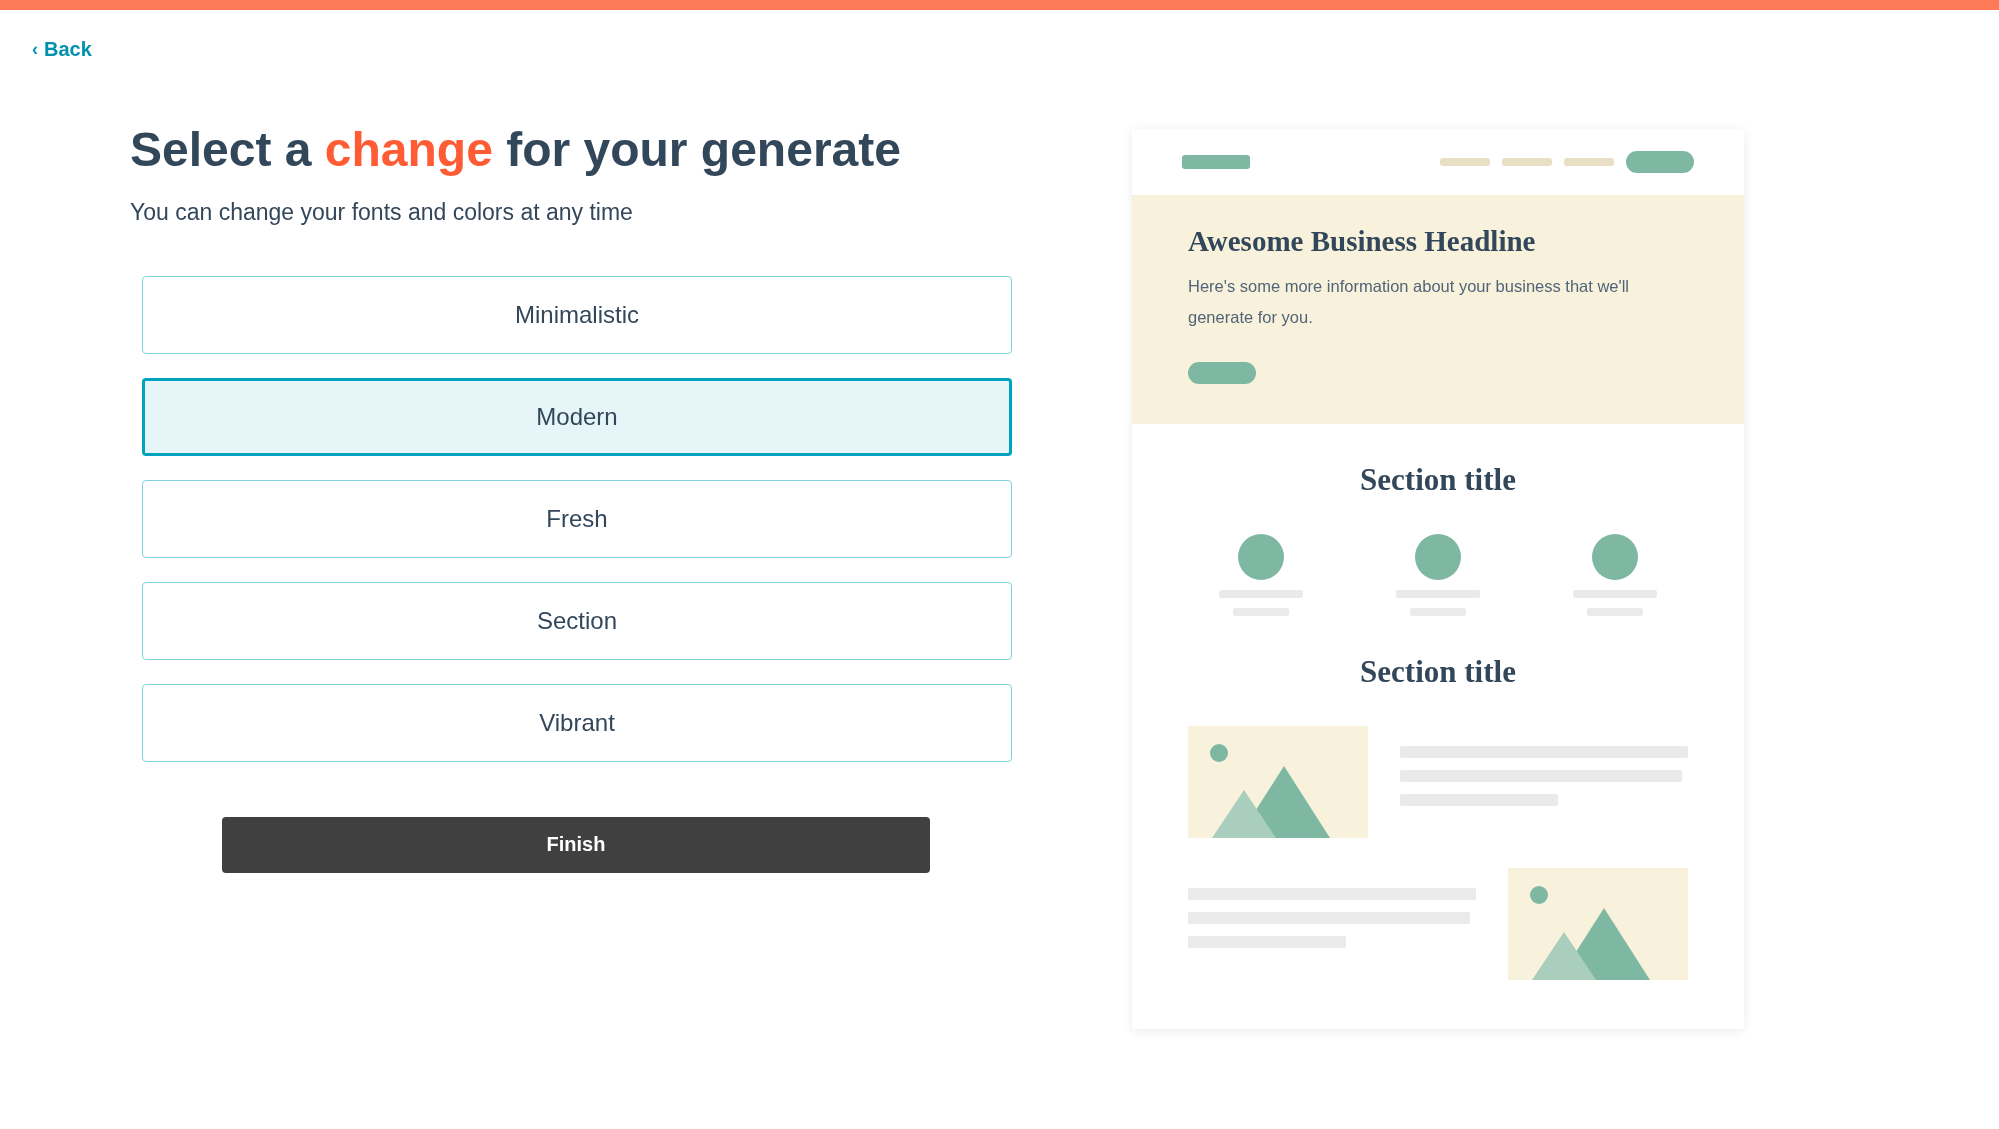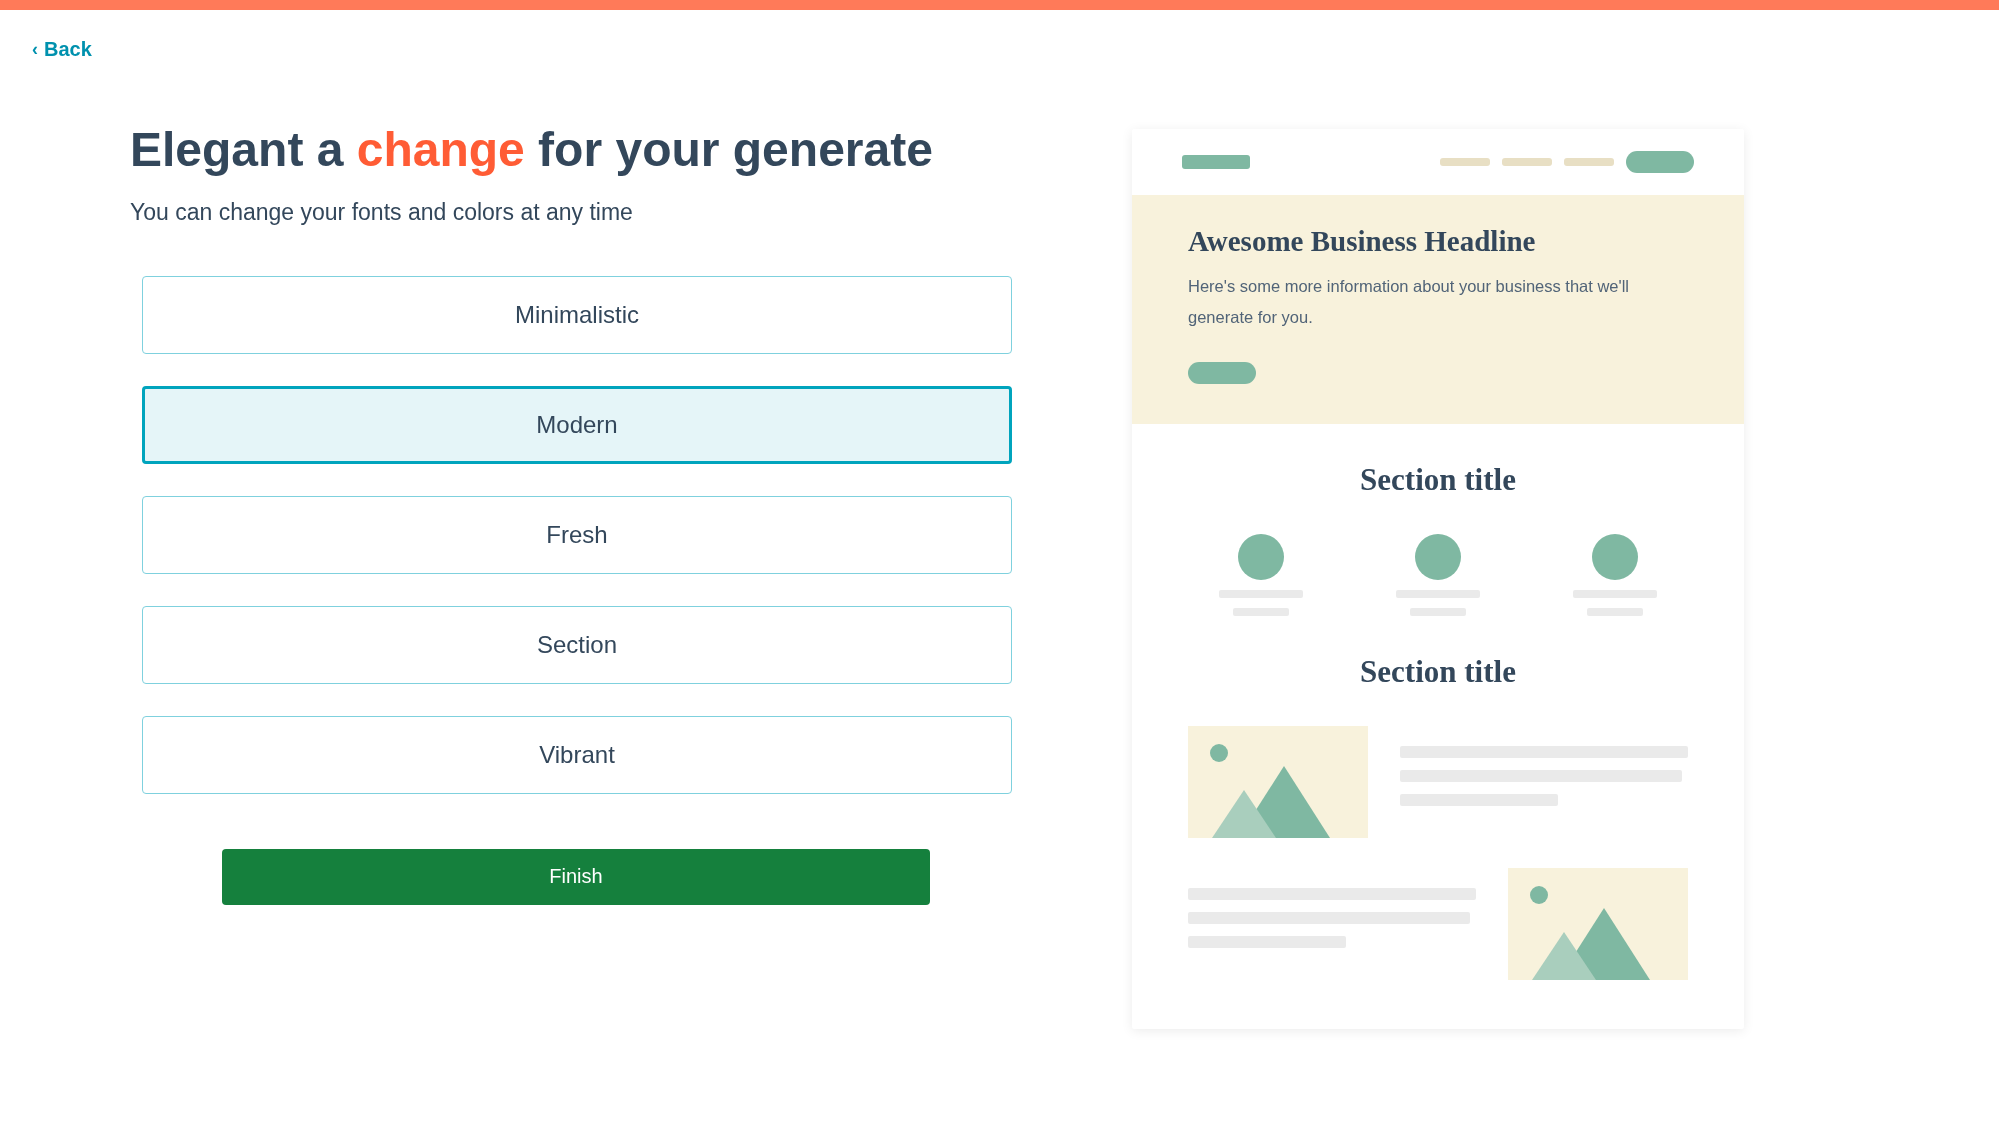--- a/index.html
+++ b/index.html
@@ -64,21 +64,21 @@
     .subtitle {
       font-size: 23px;
       color: #33475b;
       margin-bottom: 50px;
       font-weight: 400;
     }
     
     .style-options {
       display: flex;
       flex-direction: column;
-      gap: 32px;
+      gap: 24px;
       margin-left: 12px;
     }
     
     .style-option {
       width: 870px;
       height: 78px;
       border: 1.5px solid #7fd1de;
       border-radius: 4px;
       background: #ffffff;
       display: flex;
@@ -91,26 +91,26 @@
     }
     
     .style-option.selected {
       border: 3px solid #00a4bd;
       background: #e5f5f8;
     }
     
     .finish-button {
       width: 708px;
       height: 56px;
-      background: #15803d;
+      background: #404040;
       color: #ffffff;
       border: none;
       border-radius: 4px;
       font-size: 20px;
-      font-weight: 400;
+      font-weight: 700;
       cursor: pointer;
       margin-top: 55px;
       margin-left: 92px;
     }
     
     .preview-panel {
       flex: 0 0 612px;
       background: #ffffff;
       border-radius: 2px;
       box-shadow: 0 2px 12px rgba(0,0,0,0.08);
@@ -316,21 +316,21 @@
 <div class="back-link">
   <span class="back-chevron">‹</span>
   <span>Back</span>
 </div>
 
 <div class="main-container">
 
   <div class="left-panel">
     
     <h1 class="page-title">
-      <span>Elegant a </span><span class="highlight">change</span><span> for your generate</span>
+      <span>Select a </span><span class="highlight">change</span><span> for your generate</span>
     </h1>
     
     <p class="subtitle">You can change your fonts and colors at any time</p>
     
     <div class="style-options">
       <div class="style-option">
         <span>Minimalistic</span>
       </div>
       <div class="style-option selected">
         <span>Modern</span>

